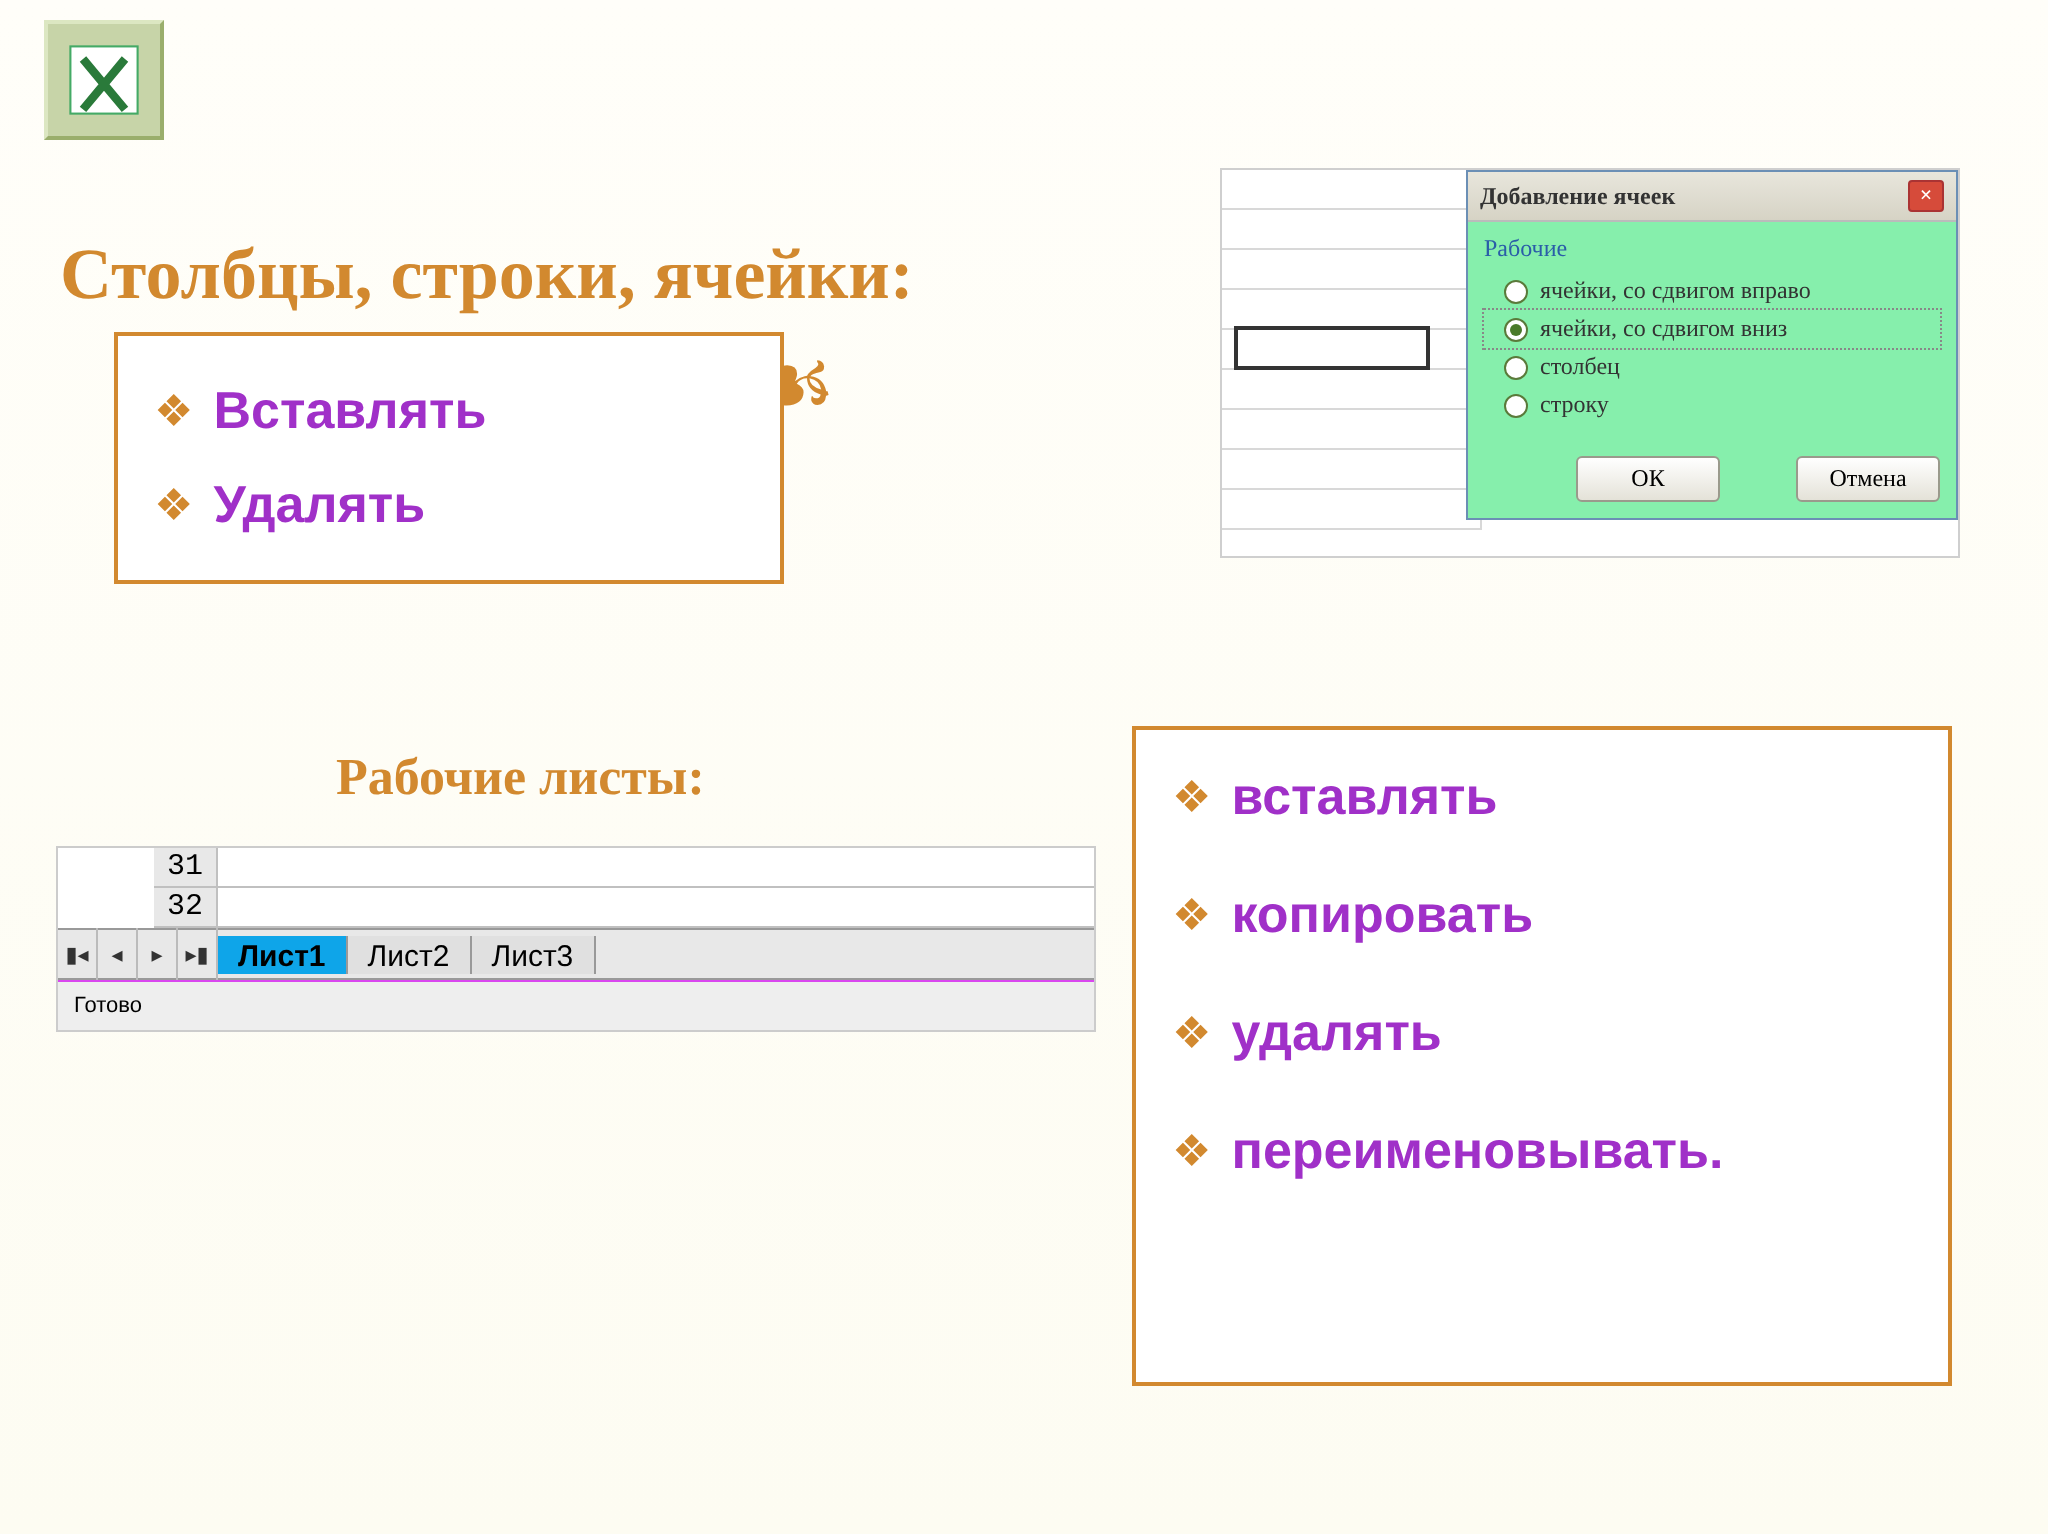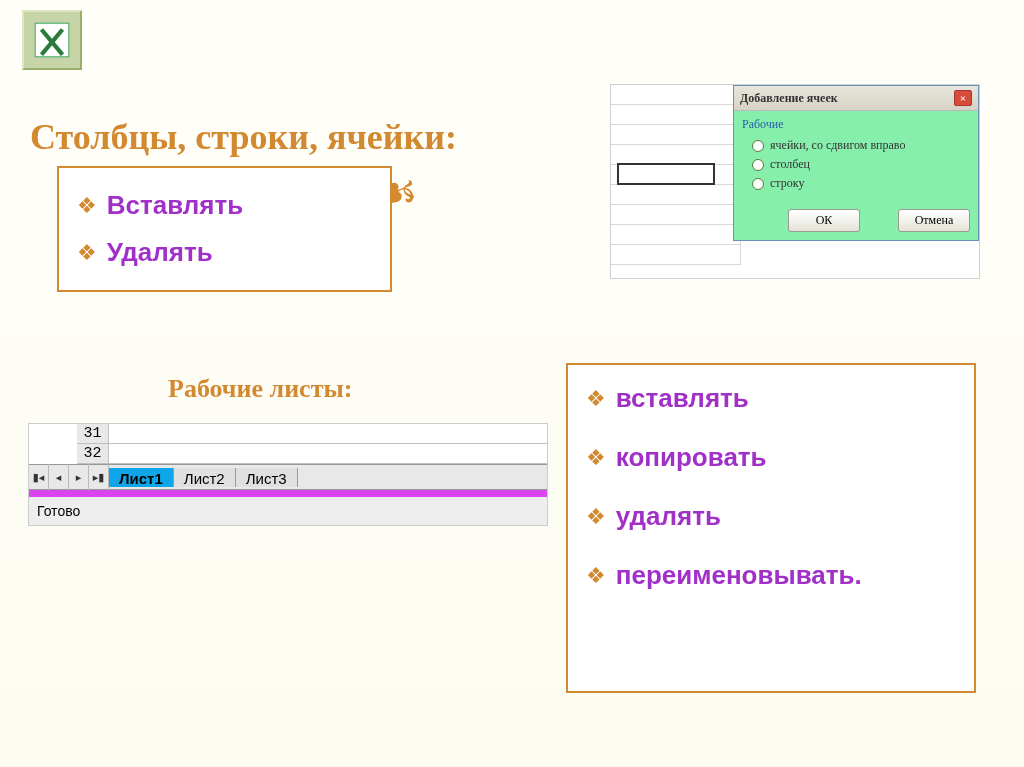--- a/index.html
+++ b/index.html
@@ -141,23 +141,23 @@
     background: #e0e0e0;
     position: relative;
   }
   .tab-active {
     background: #0ea5e9;
     font-weight: bold;
     border-top: none;
   }
   .status-bar {
     padding: 6px 8px;
-    font-size: 14px;
+    font-size: 11px;
     background: #eee;
-    border-top: 7px solid #d946ef;
+    border-top: 1px solid #d946ef;
   }
 
   
   .box2 {
     position: absolute;
     top: 363px;
     left: 566px;
     width: 410px;
     height: 330px;
     border: 2px solid #d2892f;
@@ -318,20 +318,26 @@
     <div class="dialog-title">
       <span>Добавление ячеек</span>
       <span class="close-x">×</span>
     </div>
     <div class="dialog-body">
       <div class="group-label">Рабочие</div>
       <div class="radio-row">
         <span class="radio"></span>
         <span>ячейки, со сдвигом вправо</span>
       </div>
+      <div class="radio-row dotted">
+        <span class="radio">
+            <span class="radio-dot"></span>
+          </span>
+        <span>ячейки, со сдвигом вниз</span>
+      </div>
       <div class="radio-row">
         <span class="radio"></span>
         <span>столбец</span>
       </div>
       <div class="radio-row">
         <span class="radio"></span>
         <span>строку</span>
       </div>
     </div>
     <div class="dialog-buttons">

